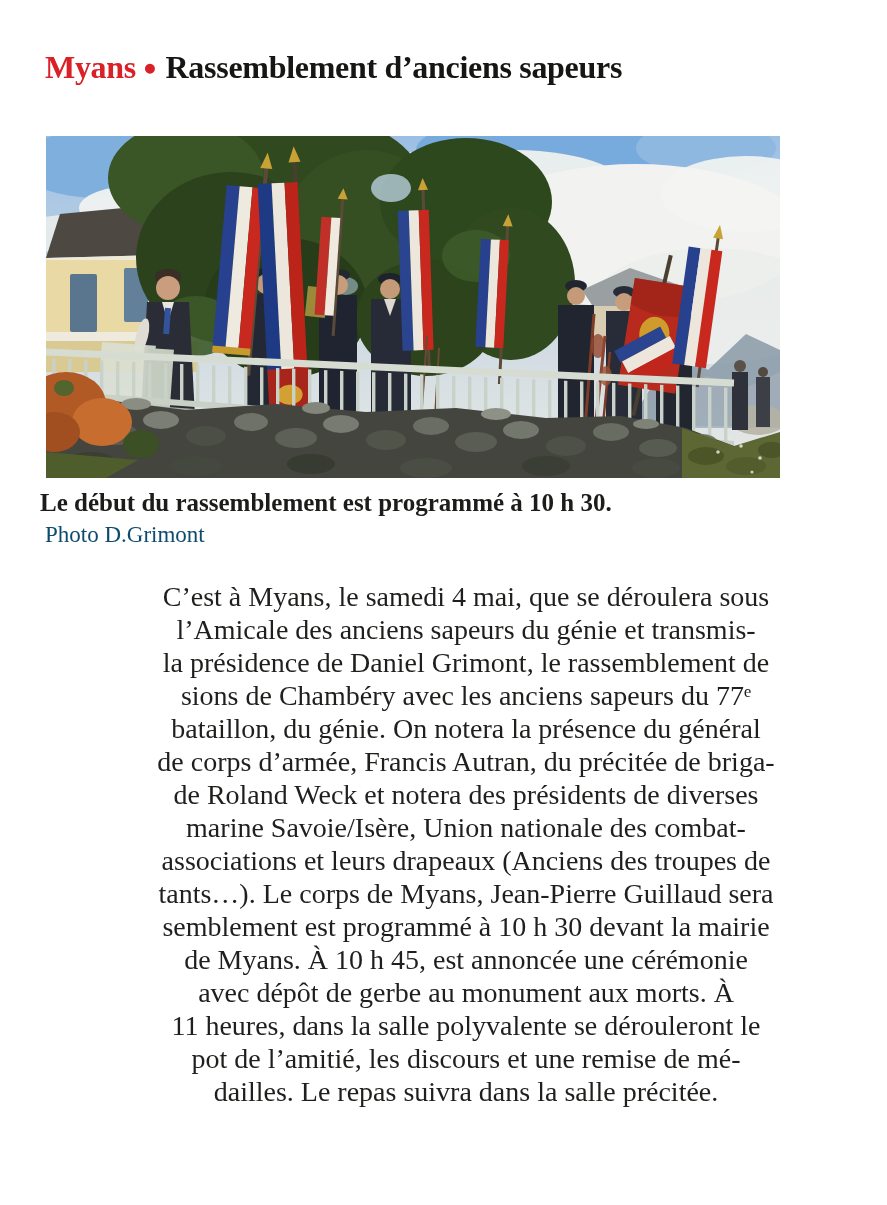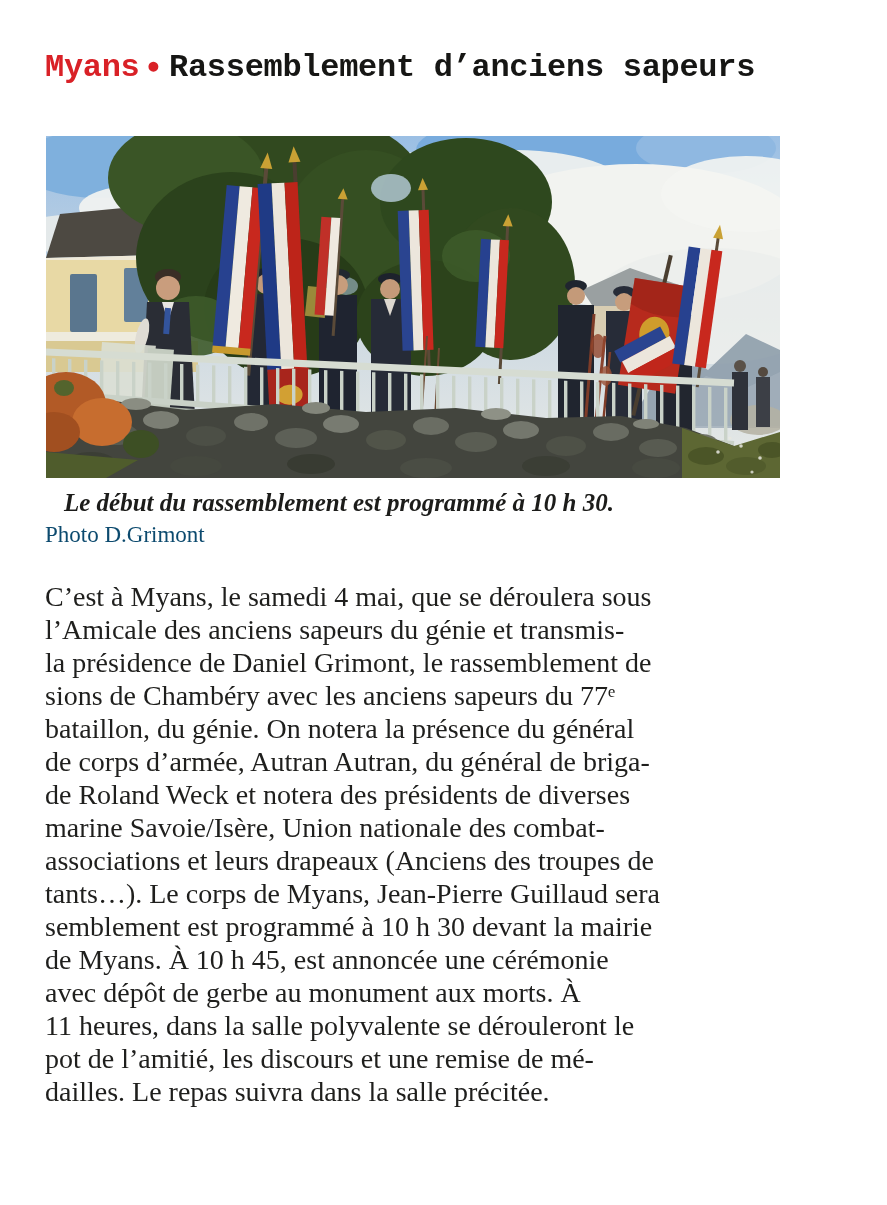--- a/index.html
+++ b/index.html
@@ -8,21 +8,21 @@
     width: 887px; height: 1205px;
     overflow: hidden;
     font-family: "Liberation Serif", "DejaVu Serif", serif;
     color: #1f1f1d;
   }
   .page { position: relative; width: 887px; height: 1205px; background: #ffffff; }
 
   
   .headline {
     margin: 48px 0 0 45px;
-    font-family: Liberation Mono, monospace;
+    font-family: Liberation Serif, serif;
     font-weight: 700;
     font-size: 32px;
     line-height: 39px;
     letter-spacing: -0.3px;
     color: #161614;
   }
   .hl-line { white-space: nowrap; }
   .kicker { color: #d92127; }
   .bullet {
     color: #d92127;
@@ -36,42 +36,41 @@
   .photo {
     margin: 49px 0 0 46px;
     width: 734px; height: 342px;
     line-height: 0;
     background: #cfdbe6;
   }
   .photo svg { display: block; width: 734px; height: 342px; }
 
   
   .caption {
-    margin: 10px 0 0 64px;
+    margin: 10px 0 0 40px;
     font-weight: 700;
     font-size: 25px;
     line-height: 30px;
     color: #1c1c1a;
-    font-style: italic;
   }
   .credit {
     margin: 3px 0 0 45px;
     font-size: 23px;
     line-height: 28px;
     color: #0c4a6e;
   }
 
   
   .body-text {
     margin: 31px 0 0 45px;
     font-size: 28px;
     line-height: 33px;
     color: #1f1f1d;
   }
-  .body-text .line { white-space: pre; }
+  .body-text .line { white-space: pre; text-align: center; }
 </style>
 </head>
 <body>
 
 <div class="page">
 
   <h1 class="headline">
     <div class="hl-line"><span class="kicker">Myans</span><span class="bullet">●</span><span>Rassemblement d’anciens sapeurs</span></div>
   </h1>
 
@@ -309,21 +308,21 @@
       <div class="credit">Photo D.Grimont</div>
     </figcaption>
   </figure>
 
   <div class="body-text">
     <div class="line">C’est à Myans, le samedi 4 mai, que se déroulera sous</div>
     <div class="line">l’Amicale des anciens sapeurs du génie et transmis-</div>
     <div class="line">la présidence de Daniel Grimont, le rassemblement de</div>
     <div class="line">sions de Chambéry avec les anciens sapeurs du 77ᵉ</div>
     <div class="line">bataillon, du génie. On notera la présence du général</div>
-    <div class="line">de corps d’armée, Autran Autran, du général de briga-</div>
+    <div class="line">de corps d’armée, Francis Autran, du précitée de briga-</div>
     <div class="line">de Roland Weck et notera des présidents de diverses</div>
     <div class="line">marine Savoie/Isère, Union nationale des combat-</div>
     <div class="line">associations et leurs drapeaux (Anciens des troupes de</div>
     <div class="line">tants…). Le corps de Myans, Jean-Pierre Guillaud sera</div>
     <div class="line">semblement est programmé à 10 h 30 devant la mairie</div>
     <div class="line">de Myans. À 10 h 45, est annoncée une cérémonie</div>
     <div class="line">avec dépôt de gerbe au monument aux morts. À</div>
     <div class="line">11 heures, dans la salle polyvalente se dérouleront le</div>
     <div class="line">pot de l’amitié, les discours et une remise de mé-</div>
     <div class="line">dailles. Le repas suivra dans la salle précitée.</div>

